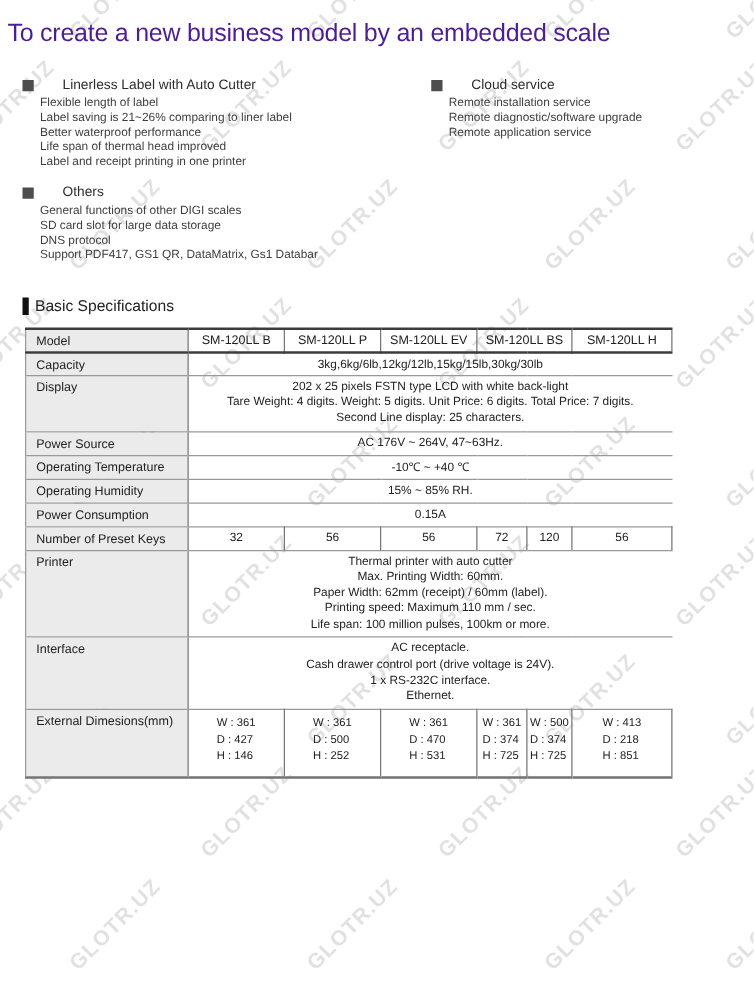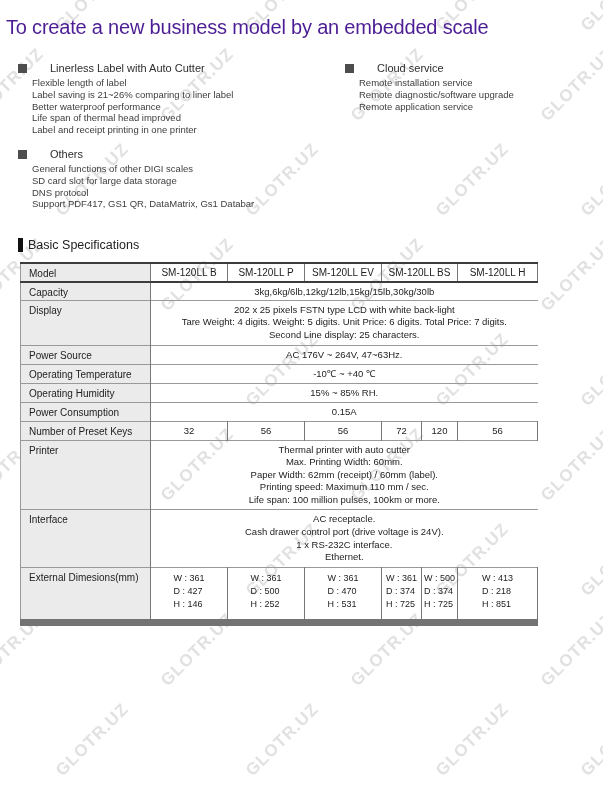--- a/index.html
+++ b/index.html
@@ -26,21 +26,21 @@
   .spec-h-t{font-size:12.5px;color:#222;}
   
   table{position:absolute;left:20px;top:262px;width:517px;border-collapse:collapse;table-layout:fixed;}
   td{padding:0;font-size:9.5px;color:#222;vertical-align:middle;overflow:hidden;}
   .lbl{background:#ebebeb;text-align:left;padding:4px 2px 0 8px;font-size:10px;
        border-right:1px solid #777;border-left:1px solid #999;vertical-align:top;}
   .val{text-align:center;}
   .b-r{border-right:1px solid #777;}
   tr td{border-top:1px solid #999;}
   tr.thick td{border-top:2px solid #3c3c3c;}
-  tr.last td{border-bottom:7px solid #737373;}
+  tr.last td{border-bottom:2px solid #737373;}
   .model{font-size:10px;}
   .lines div{line-height:12.6px;}
   .pad{padding-top:3px;padding-bottom:3px;}
   .dimcell{vertical-align:top;padding-top:4px;font-size:9px;}
   .dimcell .blk{display:inline-block;text-align:left;line-height:13px;white-space:nowrap;}
 </style>
 </head>
 <body>
 
 <div class="page">

